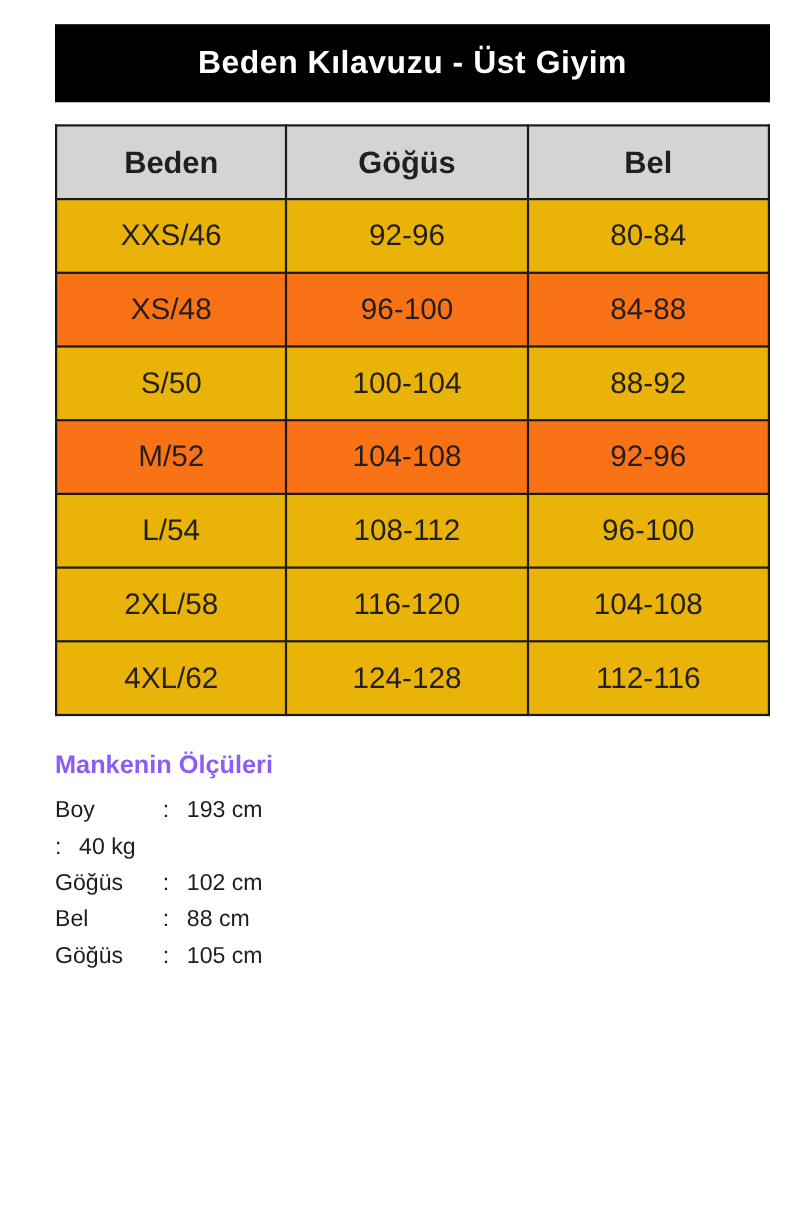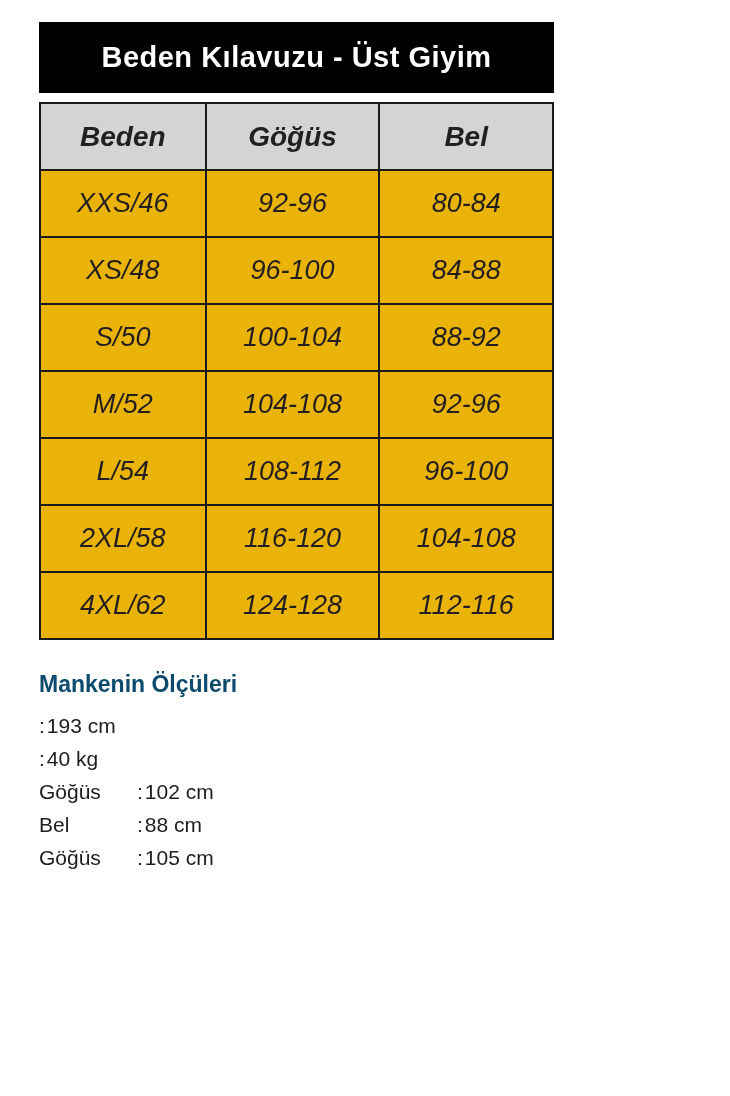--- a/index.html
+++ b/index.html
@@ -5,40 +5,39 @@
   * { box-sizing: border-box; }
   html, body {
     margin: 0; padding: 0;
     width: 730px; height: 1096px;
     background: #ffffff;
     font-family: "Liberation Sans", sans-serif;
     color: #1d1d1d;
   }
   .page {
     position: absolute;
-    left: 39px; top: 22px;
-    width: 515px;
+    left: 50px; top: 22px;
+    width: 650px;
   }
   .title-bar {
     width: 100%; height: 71px;
     background: #000000;
     display: flex; align-items: center; justify-content: center;
   }
   .title-bar .title-text {
     color: #ffffff;
     font-size: 29px;
     font-weight: bold;
     letter-spacing: 0.5px;
   }
   table.size-table {
     width: 100%;
-    margin-top: 9px;
+    margin-top: 20px;
     border-collapse: collapse;
     table-layout: fixed;
-    font-style: italic;
   }
   .size-table col.c1 { width: 32.3%; }
   .size-table col.c2 { width: 33.85%; }
   .size-table col.c3 { width: 33.85%; }
   .size-table th, .size-table td {
     border: 2px solid #1a1a1a;
     height: 67px;
     text-align: center;
     vertical-align: middle;
     padding: 0;
@@ -48,38 +47,38 @@
     font-size: 28px;
     font-weight: bold;
     color: #231f20;
   }
   .size-table td {
     font-size: 27px;
     font-weight: 400;
     color: #231f20;
     background: #eab308;
   }
-  .size-table tr.alt td { background: #eab308; }
+  .size-table tr.alt td { background: #f97316; }
 
   .model-section { margin-top: 31px; }
   .model-title {
     font-size: 23px;
     font-weight: bold;
-    color: #0c4a6e;
+    color: #8b5cf6;
     margin-bottom: 11px;
   }
   .meas-row {
     display: flex;
     font-size: 21px;
     line-height: 33px;
     color: #1d1d1d;
   }
   .meas-label { width: 98px; flex: none; }
   .meas-colon { flex: none; }
-  .meas-value { margin-left: 2px; }
+  .meas-value { margin-left: 16px; }
   .model-note {
     margin-top: 4px;
     font-size: 22px;
     font-weight: bold;
     line-height: 33px;
     white-space: pre-wrap;
     color: #111111;
   }
 </style>
 </head>
@@ -140,20 +139,21 @@
         <td>124-128</td>
         <td>112-116</td>
       </tr>
     </tbody>
   </table>
 
   <div class="model-section">
     <div class="model-title">Mankenin Ölçüleri</div>
 
     <div class="meas-row">
+      <span class="meas-label">Boy</span>
       <span class="meas-colon">:</span>
       <span class="meas-value">193 cm</span>
     </div>
     <div class="meas-row">
       <span class="meas-colon">:</span>
       <span class="meas-value">40 kg</span>
     </div>
     <div class="meas-row">
       <span class="meas-label">Göğüs</span>
       <span class="meas-colon">:</span>

